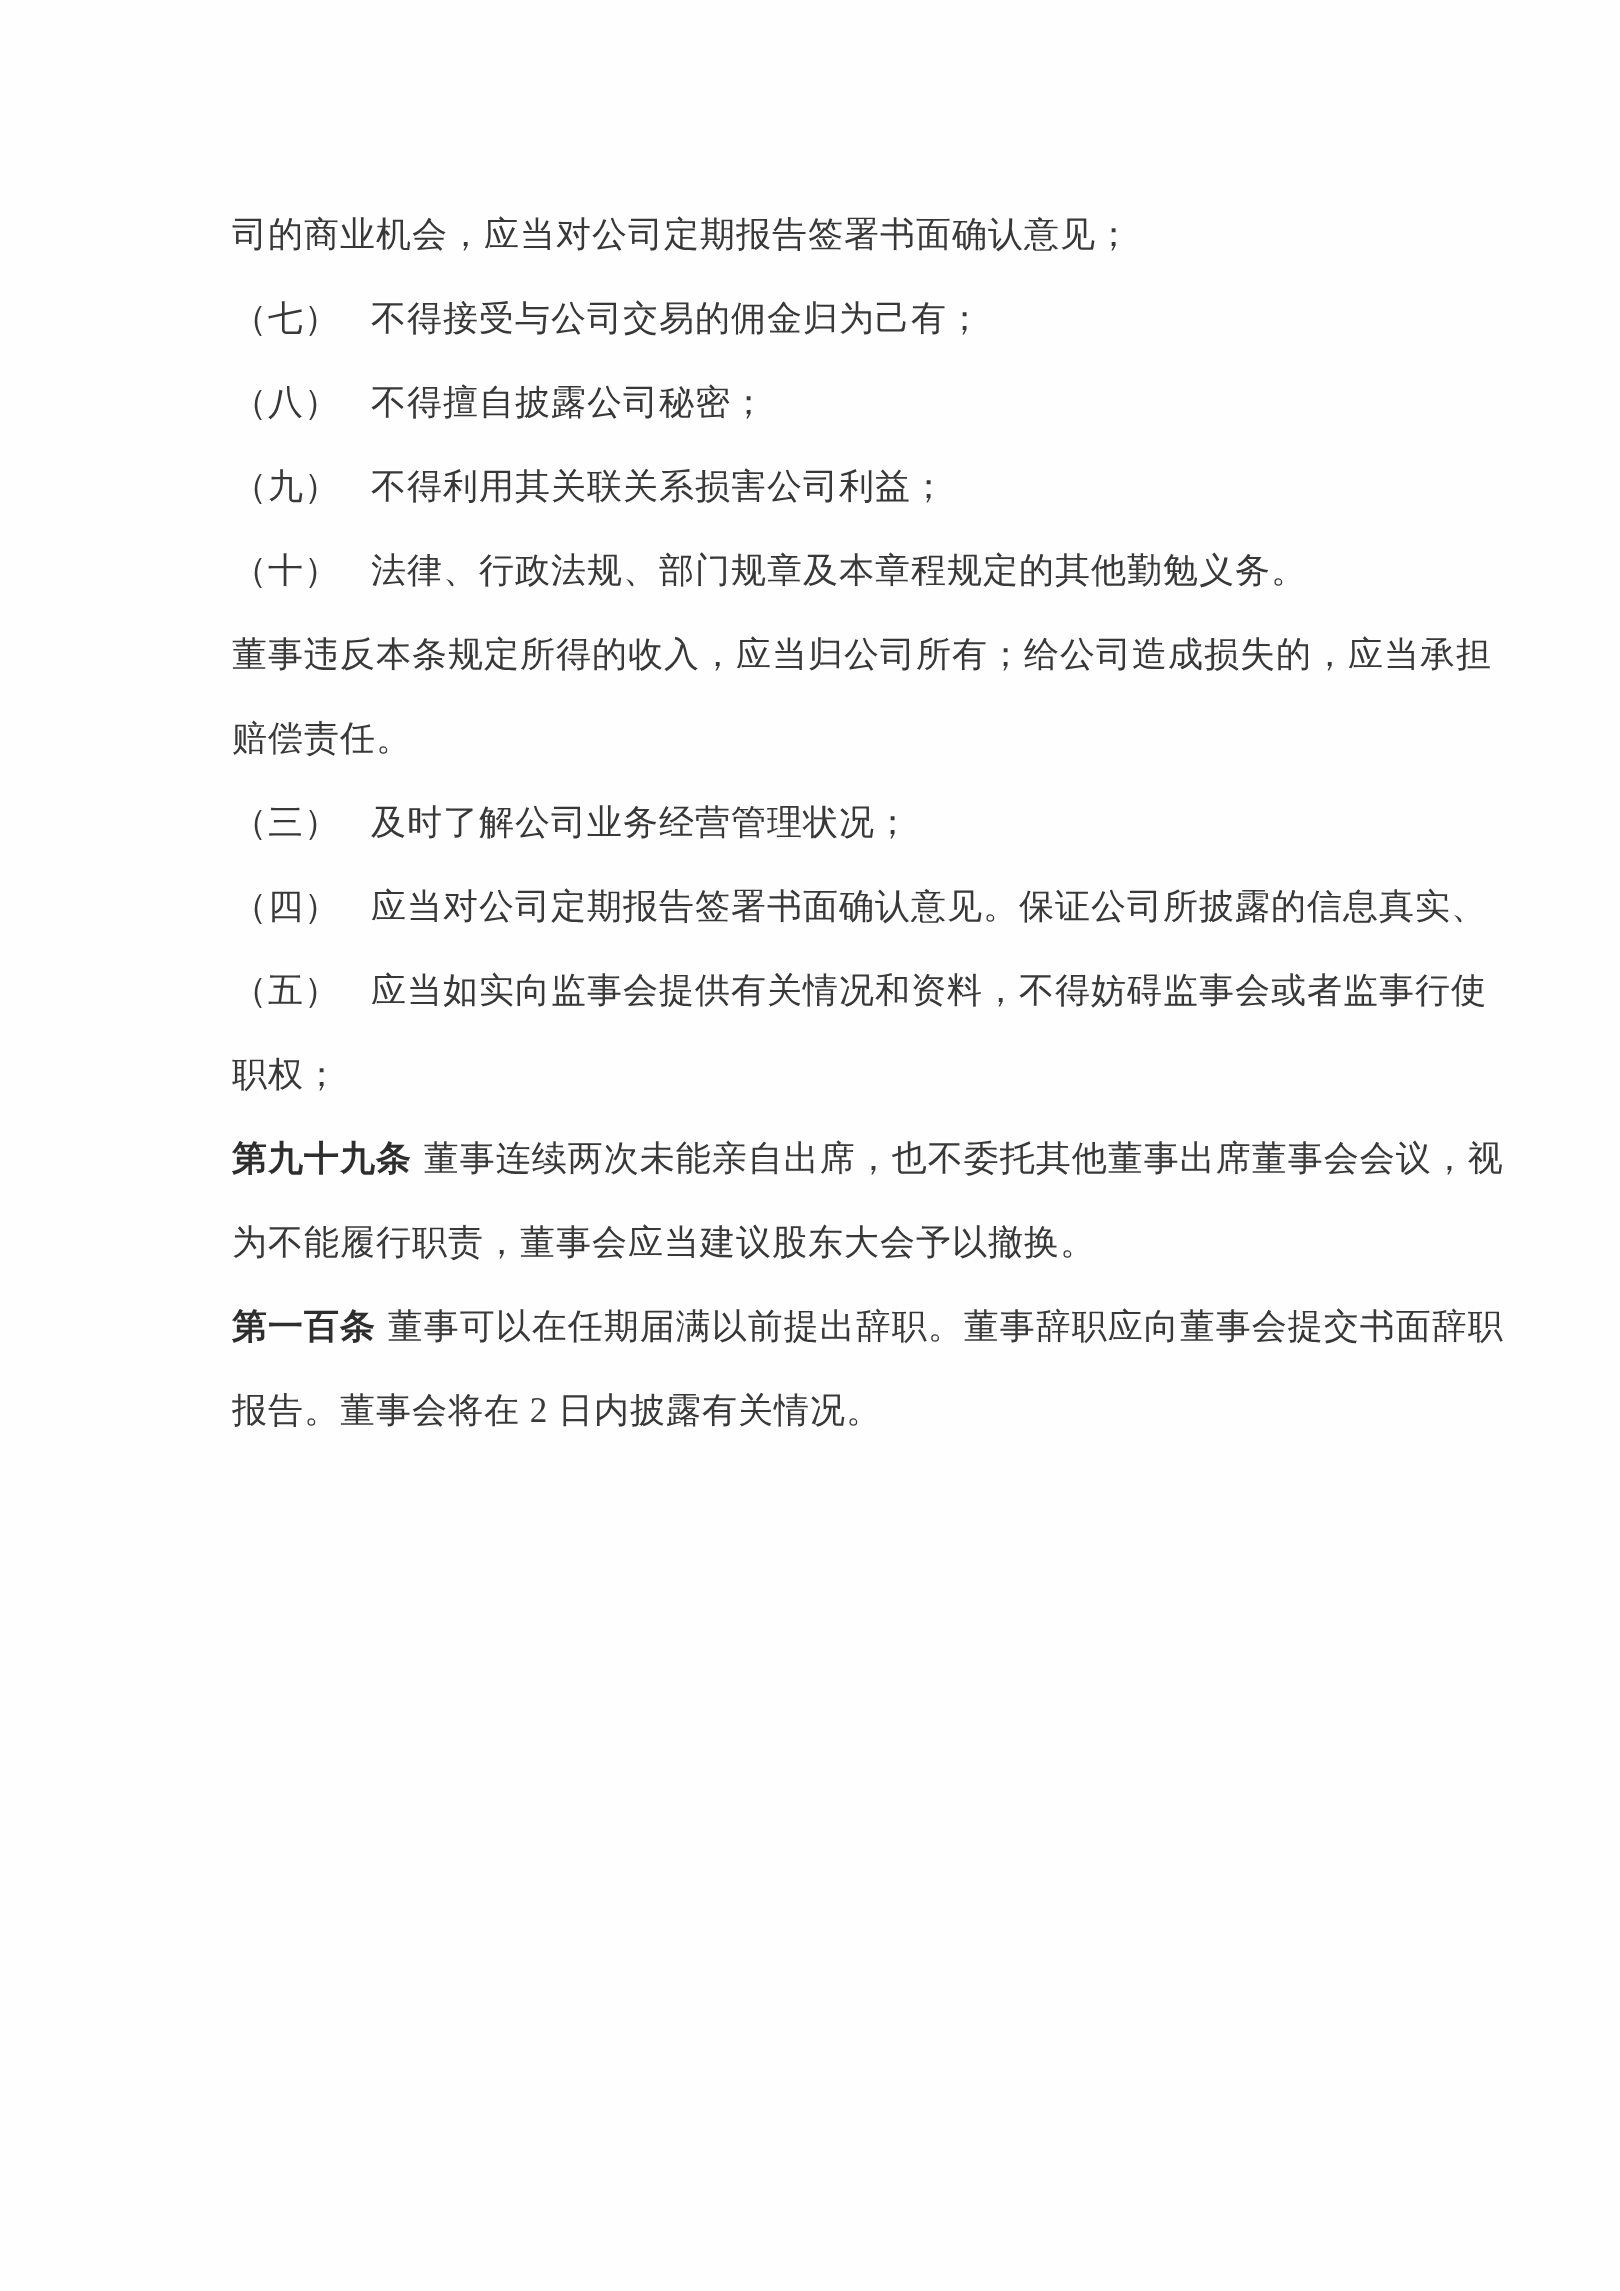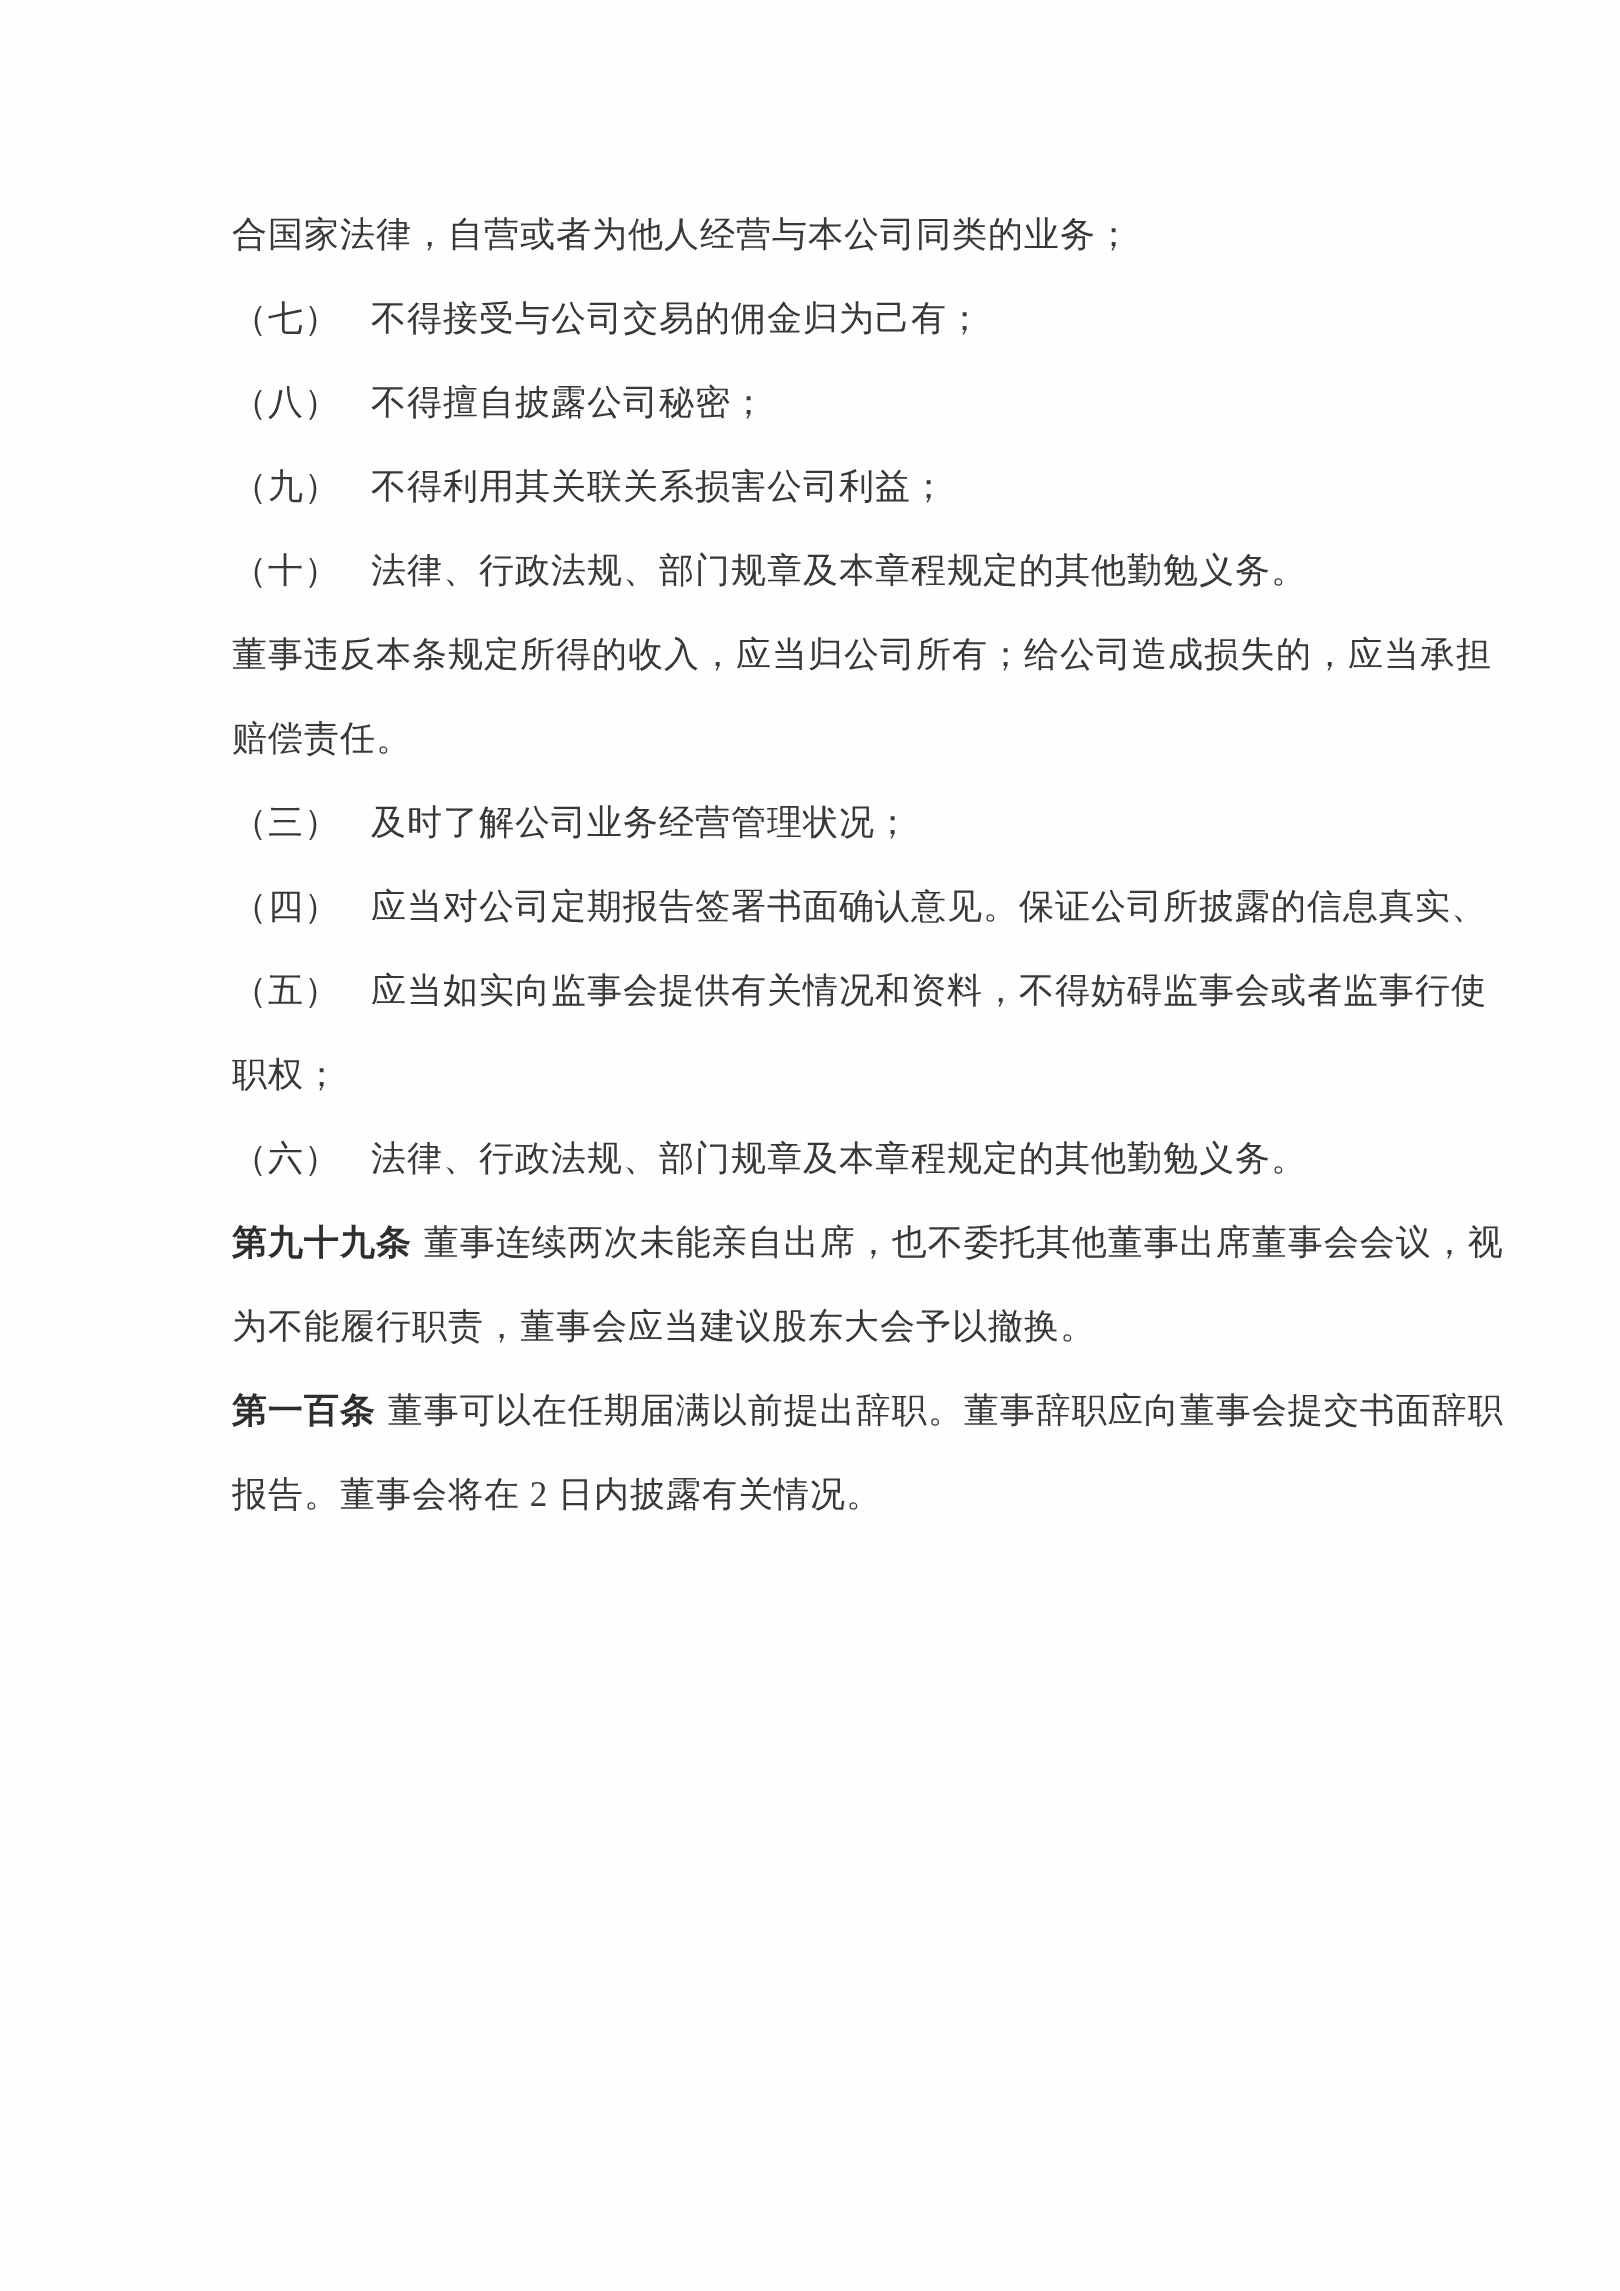--- a/index.html
+++ b/index.html
@@ -37,31 +37,30 @@
     font-weight: bold;
     margin-right: 11.8px;
     color: #2e2e2e;
   }
 </style>
 </head>
 <body>
 
 <div class="page">
   <div class="text-block">
-      <div class="line"><span>合国家法律，自营或者为他人经营与本公司同类的业务；</span></div>
+      <div class="line"><span>司的商业机会，应当对公司定期报告签署书面确认意见；</span></div>
       <div class="line"><span class="num">（七）</span><span>不得接受与公司交易的佣金归为己有；</span></div>
       <div class="line"><span class="num">（八）</span><span>不得擅自披露公司秘密；</span></div>
       <div class="line"><span class="num">（九）</span><span>不得利用其关联关系损害公司利益；</span></div>
       <div class="line"><span class="num">（十）</span><span>法律、行政法规、部门规章及本章程规定的其他勤勉义务。</span></div>
       <div class="line"><span>董事违反本条规定所得的收入，应当归公司所有；给公司造成损失的，应当承担</span></div>
       <div class="line"><span>赔偿责任。</span></div>
       <div class="line"><span class="num">（三）</span><span>及时了解公司业务经营管理状况；</span></div>
       <div class="line"><span class="num">（四）</span><span>应当对公司定期报告签署书面确认意见。保证公司所披露的信息真实、</span></div>
       <div class="line"><span class="num">（五）</span><span>应当如实向监事会提供有关情况和资料，不得妨碍监事会或者监事行使</span></div>
       <div class="line"><span>职权；</span></div>
-      <div class="line"><span class="num">（六）</span><span>法律、行政法规、部门规章及本章程规定的其他勤勉义务。</span></div>
       <div class="line"><span class="article-no">第九十九条</span><span>董事连续两次未能亲自出席，也不委托其他董事出席董事会会议，视</span></div>
       <div class="line"><span>为不能履行职责，董事会应当建议股东大会予以撤换。</span></div>
       <div class="line"><span class="article-no">第一百条</span><span>董事可以在任期届满以前提出辞职。董事辞职应向董事会提交书面辞职</span></div>
       <div class="line"><span>报告。董事会将在 2 日内披露有关情况。</span></div>
     </div>
 </div>
 
 
 </body></html>

